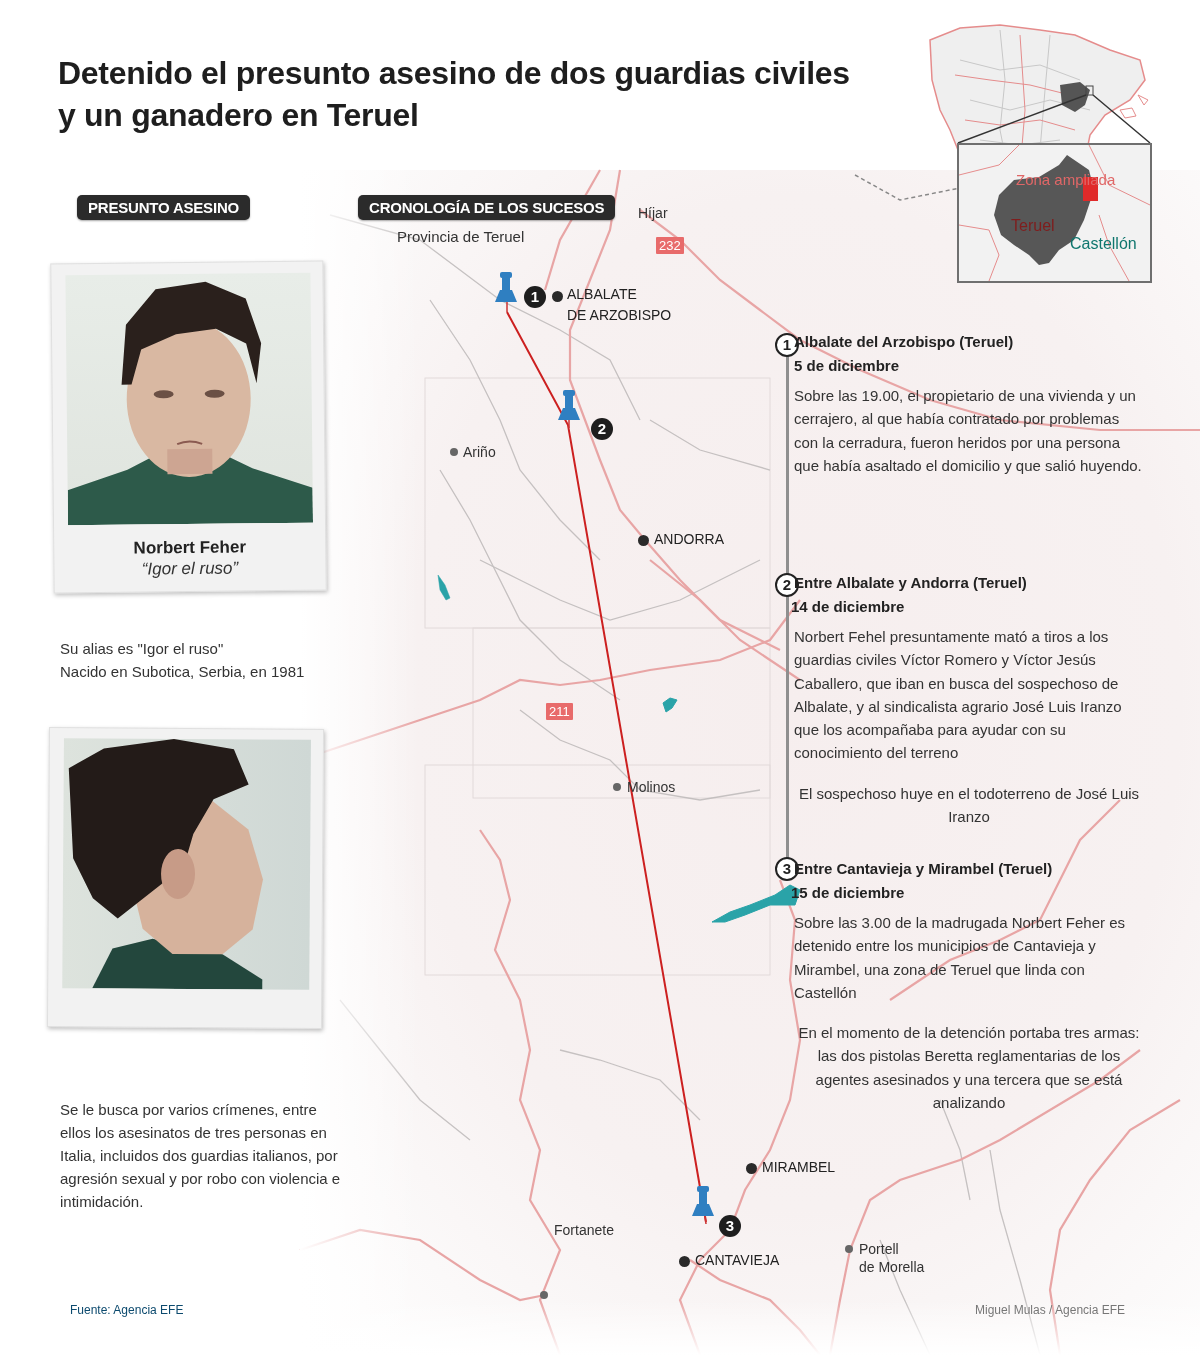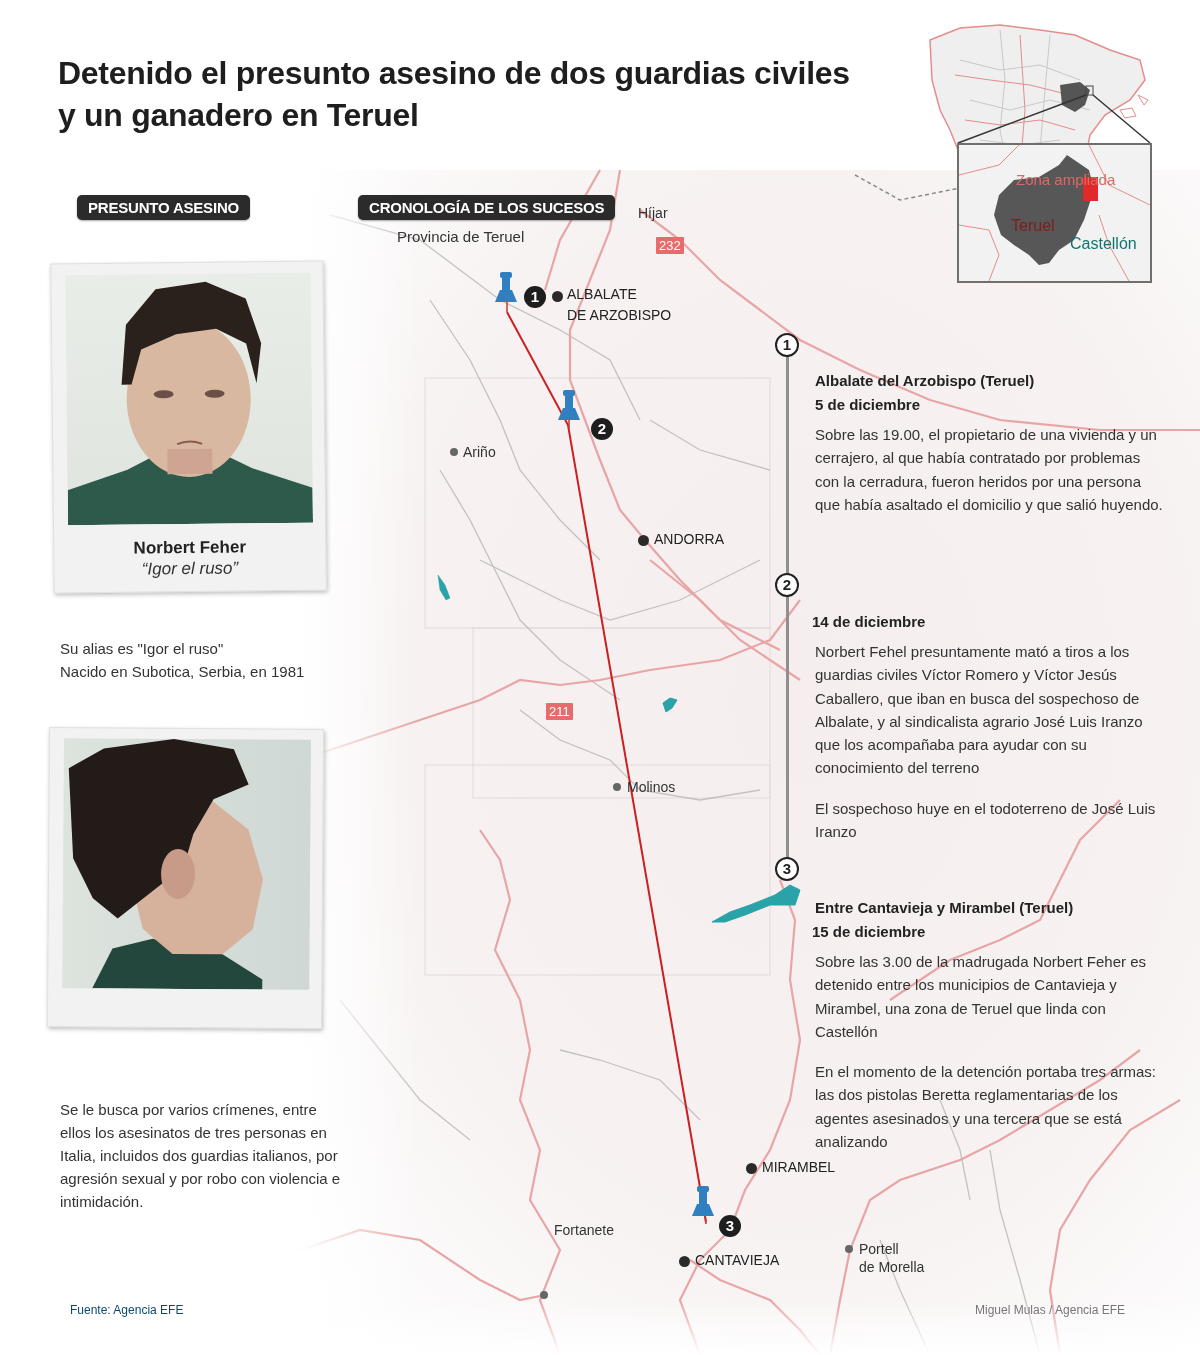--- a/index.html
+++ b/index.html
@@ -54,25 +54,25 @@
   .road-badge { position: absolute; background: #e86b6b; color: #fff; font-size: 13px; padding: 1px 3px;
     border-radius: 1px; }
 
   .num-badge { position: absolute; width: 22px; height: 22px; border-radius: 50%; background: #1e1e1e;
     color: #fff; font-size: 15px; font-weight: bold; text-align: center; line-height: 22px; }
 
   .timeline-line { position: absolute; left: 786px; top: 355px; width: 3px; height: 512px; background: #8f8f8f; }
   .tl-circle { position: absolute; left: 775px; width: 24px; height: 24px; border-radius: 50%;
     border: 2px solid #222; background: #fff; color: #222; font-size: 15px; font-weight: bold;
     text-align: center; line-height: 20px; }
-  .event { position: absolute; left: 815px; width: 350px; margin-top: 39px; }
+  .event { position: absolute; left: 794px; width: 350px; }
   .event-title { font-size: 15px; font-weight: bold; color: #222; line-height: 24px; }
   .event-date { font-size: 15px; font-weight: bold; color: #222; line-height: 24px; }
   .event-body { font-size: 15px; color: #333; line-height: 23.3px; margin-top: 6px; }
-  .event-body p + p { margin-top: 17px; }
+  .event-body p + p { margin-top: 17px; text-align: center; }
 
   .inset { position: absolute; left: 957px; top: 143px; width: 195px; height: 140px; background: #f2f2f2;
     border: 2px solid #6f6f6f; }
   .inset-label { position: absolute; font-size: 16px; }
 </style>
 </head>
 <body>
 
 <div class="map-bg"></div>
 
@@ -266,20 +266,21 @@
 
 <div class="event" style="top:330px">
   <div class="event-title">Albalate del Arzobispo (Teruel)</div>
   <div class="event-date">5 de diciembre</div>
   <div class="event-body">
     <p>Sobre las 19.00, el propietario de una vivienda y un cerrajero, al que había contratado por problemas con la cerradura, fueron heridos por una persona que había asaltado el domicilio y que salió huyendo.</p>
   </div>
 </div>
 
 <div class="event" style="top:571px">
+  <div class="event-title">Entre Albalate y Andorra (Teruel)</div>
   <div class="event-date" style="margin-left:-3px">14 de diciembre</div>
   <div class="event-body">
     <p>Norbert Fehel presuntamente mató a tiros a los guardias civiles Víctor Romero y Víctor Jesús Caballero, que iban en busca del sospechoso de Albalate, y al sindicalista agrario José Luis Iranzo que los acompañaba para ayudar con su conocimiento del terreno</p>
     <p>El sospechoso huye en el todoterreno de José Luis Iranzo</p>
   </div>
 </div>
 
 <div class="event" style="top:857px">
   <div class="event-title">Entre Cantavieja y Mirambel (Teruel)</div>
   <div class="event-date" style="margin-left:-3px">15 de diciembre</div>

